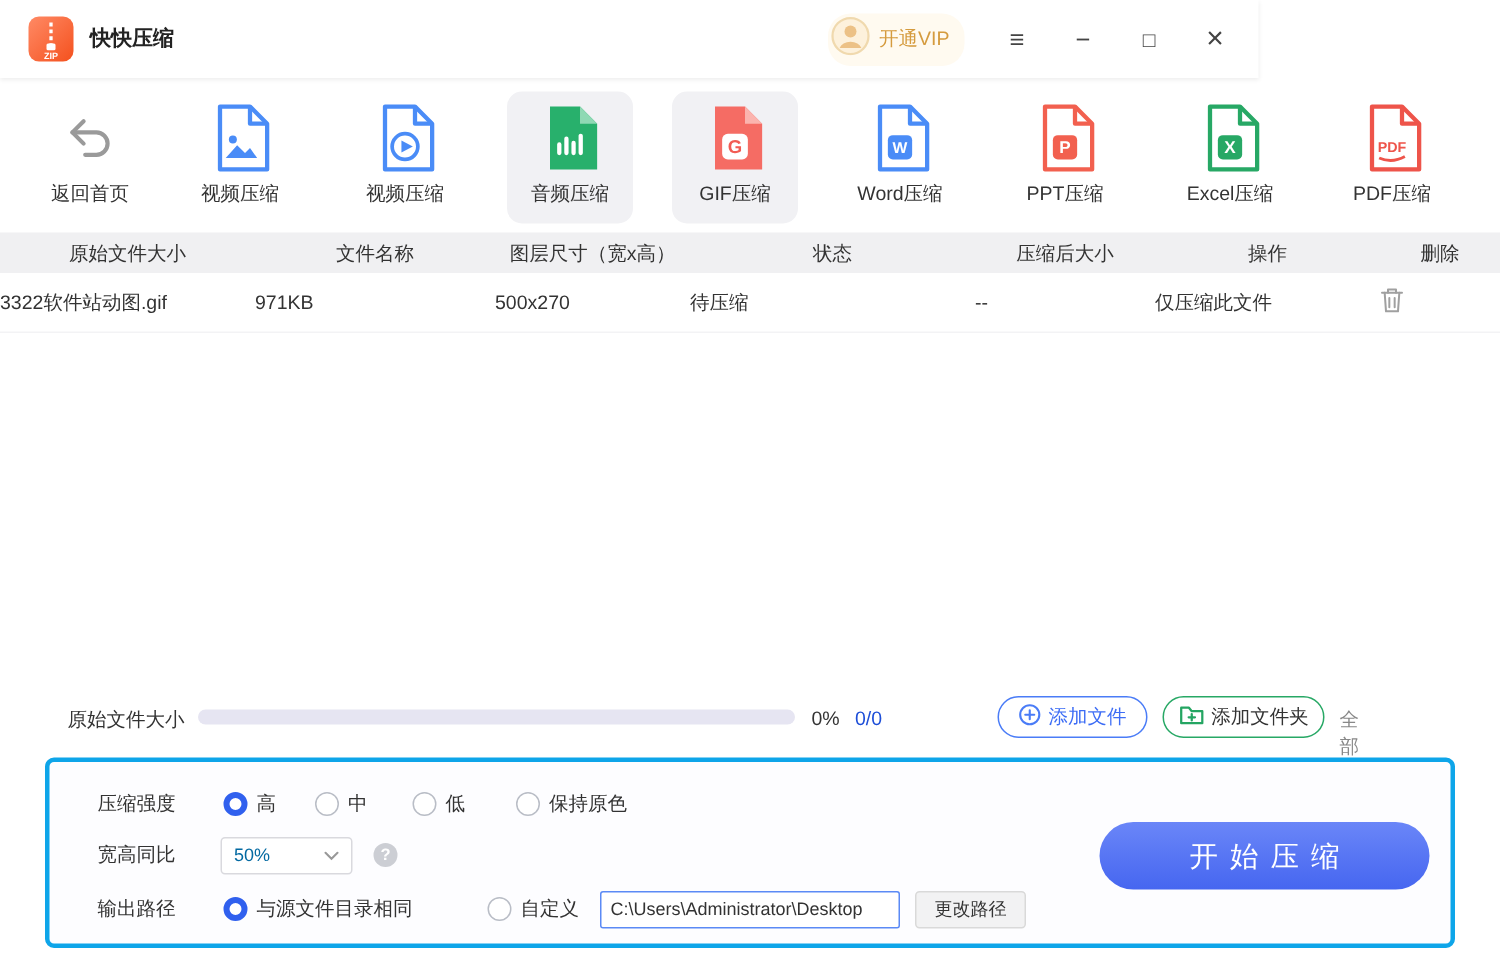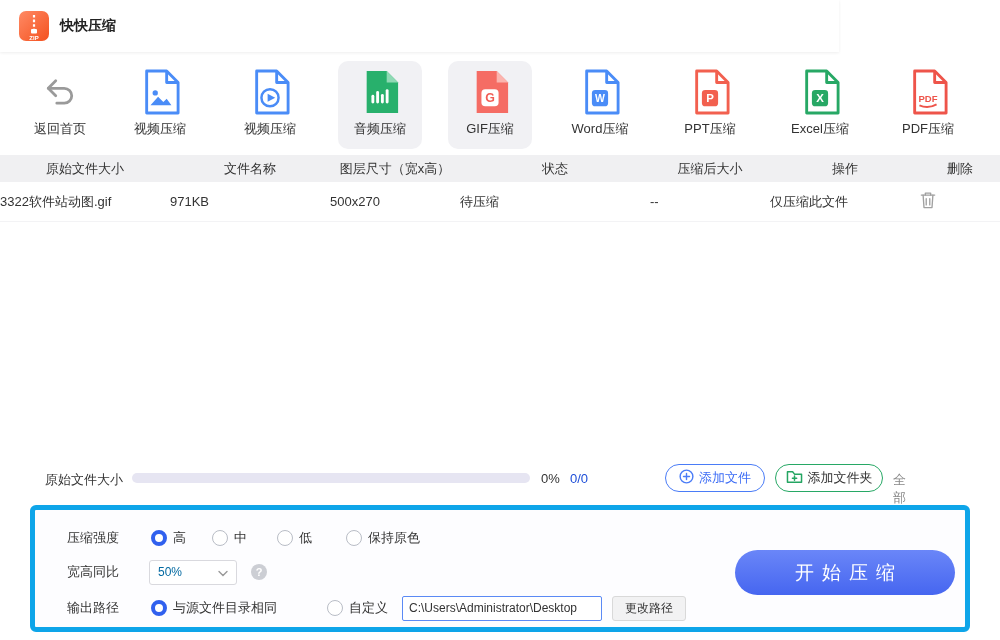--- a/index.html
+++ b/index.html
@@ -46,21 +46,21 @@
   .btn-addfile { position:absolute; left:665px; top:464px; width:100px; height:28px; border:1px solid #4a7cf7;
                  border-radius:14px; background:#fff; display:flex; align-items:center; justify-content:center; gap:5px;
                  font-size:13px; color:#3d6df5; cursor:pointer; }
   .btn-addfolder { position:absolute; left:775px; top:464px; width:108px; height:28px; border:1px solid #27a865;
                    border-radius:14px; background:#fff; display:flex; align-items:center; justify-content:center; gap:5px;
                    font-size:13px; color:#333; cursor:pointer; }
   .clear-all { position:absolute; left:893px; top:471px; font-size:13px; color:#888; cursor:pointer; }
 
   
   .panel { position:absolute; left:30px; top:505px; width:940px; height:127px; background:#fdfdff;
-           border:5px solid #0ea5e9; border-radius:6px; }
+           border:3px solid #0ea5e9; border-radius:6px; }
   .prow { position:absolute; left:32px; display:flex; align-items:center; height:24px; }
   .prow1 { top:16px; } .prow2 { top:50px; } .prow3 { top:86px; }
   .plabel { font-size:13px; color:#333; width:56px; }
   .rgroup { display:flex; align-items:center; gap:6px; cursor:pointer; }
   .radio { width:16px; height:16px; border-radius:50%; border:1.5px solid #b9bdc6; background:#fff; flex:0 0 auto; }
   .radio.on { border:4.8px solid #3060ee; }
   .rlabel { font-size:13px; color:#333; white-space:nowrap; }
   .select { margin-left:26px; width:88px; height:25px; border:1px solid #d9d9de; border-radius:3px; background:#fff;
             display:flex; align-items:center; justify-content:space-between; padding:0 8px; cursor:pointer; }
   .select-value { font-size:12px; color:#0369a1; }
@@ -88,20 +88,36 @@
               <stop offset="1" stop-color="#f4511e"></stop>
         </linearGradient>
           </defs>
         <rect x="1" y="1" width="30" height="30" rx="7" fill="url(#lg)"></rect>
         <path d="M16 5 v15" stroke="#fff" stroke-width="2.2" stroke-dasharray="2.6 2"></path>
         <rect x="13" y="19" width="6" height="4.5" rx="1" fill="#fff"></rect>
         <text x="16" y="29.5" font-size="6" fill="#fff" text-anchor="middle" font-weight="bold">ZIP</text>
       </svg>
     </div>
     <div class="app-name">快快压缩</div>
+    <div class="tb-right">
+      <div class="vip">
+        <span>
+          <svg width="26" height="26" viewBox="0 0 26 26">
+            <circle cx="13" cy="13" r="12" fill="#fdf1dc" stroke="#f0d9ae" stroke-width="1.5"></circle>
+            <circle cx="13" cy="10" r="4" fill="#ecc186"></circle>
+            <path d="M5.8 21 a7.4 5.4 0 0 1 14.4 0 z" fill="#ecc186"></path>
+          </svg>
+        </span>
+        <span class="vip-text">开通VIP</span>
+      </div>
+      <span class="wc">≡</span>
+      <span class="wc">−</span>
+      <span class="wc max">□</span>
+      <span class="wc close">×</span>
+    </div>
   </div>
 
   <div class="toolbar">
 
     <div class="tool" style="left:18px">
       <div class="ticon">
         <svg width="32" height="32" viewBox="0 0 30 30" fill="none" stroke="#9a9a9a" stroke-width="2.6" stroke-linecap="round" stroke-linejoin="round">
           <path d="M11 4.5 L4 11.5 L11 18.5"></path>
           <path d="M4 11.5 h15 a7 7 0 0 1 0 14 h-7"></path>
         </svg>

